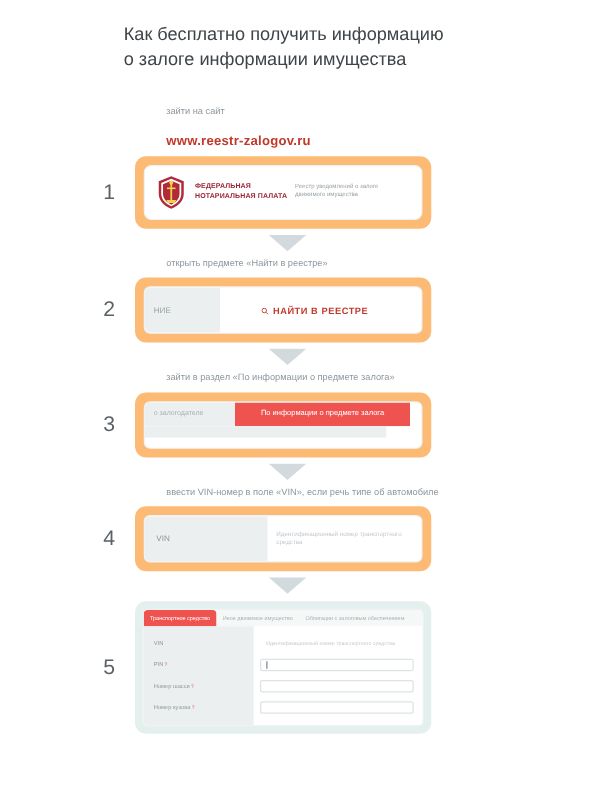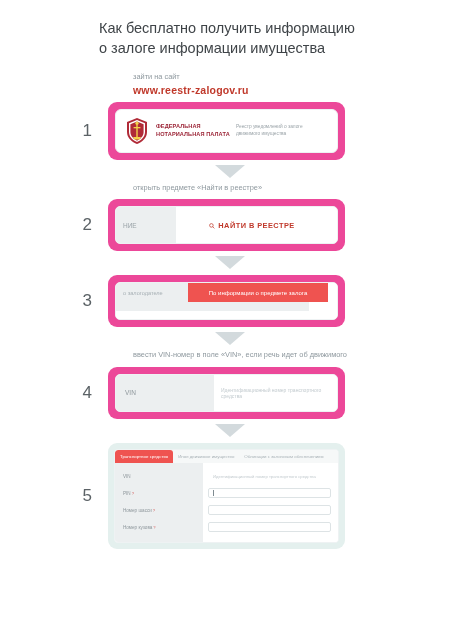--- a/index.html
+++ b/index.html
@@ -10,40 +10,40 @@
     overflow: hidden;
   }
   .page { position: relative; width: 474px; height: 630px; background: #fff; }
 
   .title {
     position: absolute; left: 99px; top: 18px; width: 310px;
     font-size: 14.5px; line-height: 20px; color: #3f4448; font-weight: 400;
   }
   .title span { display: block; }
 
-  .flow { position: absolute; left: 0; top: 72px; width: 454px; }
+  .flow { position: absolute; left: 0; top: 84px; width: 454px; }
 
   .caption {
     margin-left: 133px; width: 230px;
     font-size: 7.4px; line-height: 10.5px; color: #8e989e;
   }
   .caption.small { font-size: 7.2px; }
 
   .url {
     margin-left: 133px; font-size: 10.5px; font-weight: bold;
-    color: #c0392b; letter-spacing: 0.2px; margin-top: 1px;
+    color: #c0392b; letter-spacing: 0.2px; margin-top: 12px;
   }
 
   .step-row { position: relative; display: flex; align-items: center; margin-top: 6px; }
   .step-num {
     width: 108px; text-align: right; padding-right: 16px;
     font-size: 17px; color: #5b6266; font-weight: 400;
   }
   .panel {
-    background: #ec4899; border-radius: 9px; padding: 7px;
+    background: #fdba74; border-radius: 9px; padding: 7px;
     width: 237px; position: relative;
   }
 
   .card {
     background: #fff; border-radius: 6px; height: 44px;
     display: flex; align-items: center; padding: 0 9px;
     border: 1px solid #eef2f3;
   }
 
   .emblem { width: 24px; height: 28px; flex: 0 0 24px; margin-right: 7px; position: relative; }
@@ -158,38 +158,39 @@
               </svg>
             </span>
             <span>НАЙТИ В РЕЕСТРЕ</span>
           </div>
           <div class="tab-edge"></div>
         </div>
       </div>
     </div>
     <div class="arrow"></div>
 
+    <div class="caption">зайти в раздел «По информации о предмете залога»</div>
     <div class="step-row">
       <div class="step-num">3</div>
       <div class="panel">
         <div class="tabs3">
           <div class="tabs3-top">
             <div class="t3-left">о залогодателе</div>
             <div class="t3-active">По информации о предмете залога</div>
             <div class="t3-pad"></div>
           </div>
           <div class="tabs3-bot"></div>
         </div>
       </div>
     </div>
     <div class="arrow"></div>
 
     <div class="caption">
-      <span>ввести VIN-номер в поле «VIN», если речь идет</span>
-      <span>об движимого</span>
+      <span>ввести VIN-номер в поле «VIN», если речь типе</span>
+      <span>об автомобиле</span>
     </div>
     <div class="step-row">
       <div class="step-num">4</div>
       <div class="panel">
         <div class="field">
           <div class="f-label">VIN</div>
           <div class="f-input">Идентификационный номер транспортного средства</div>
         </div>
       </div>
     </div>

